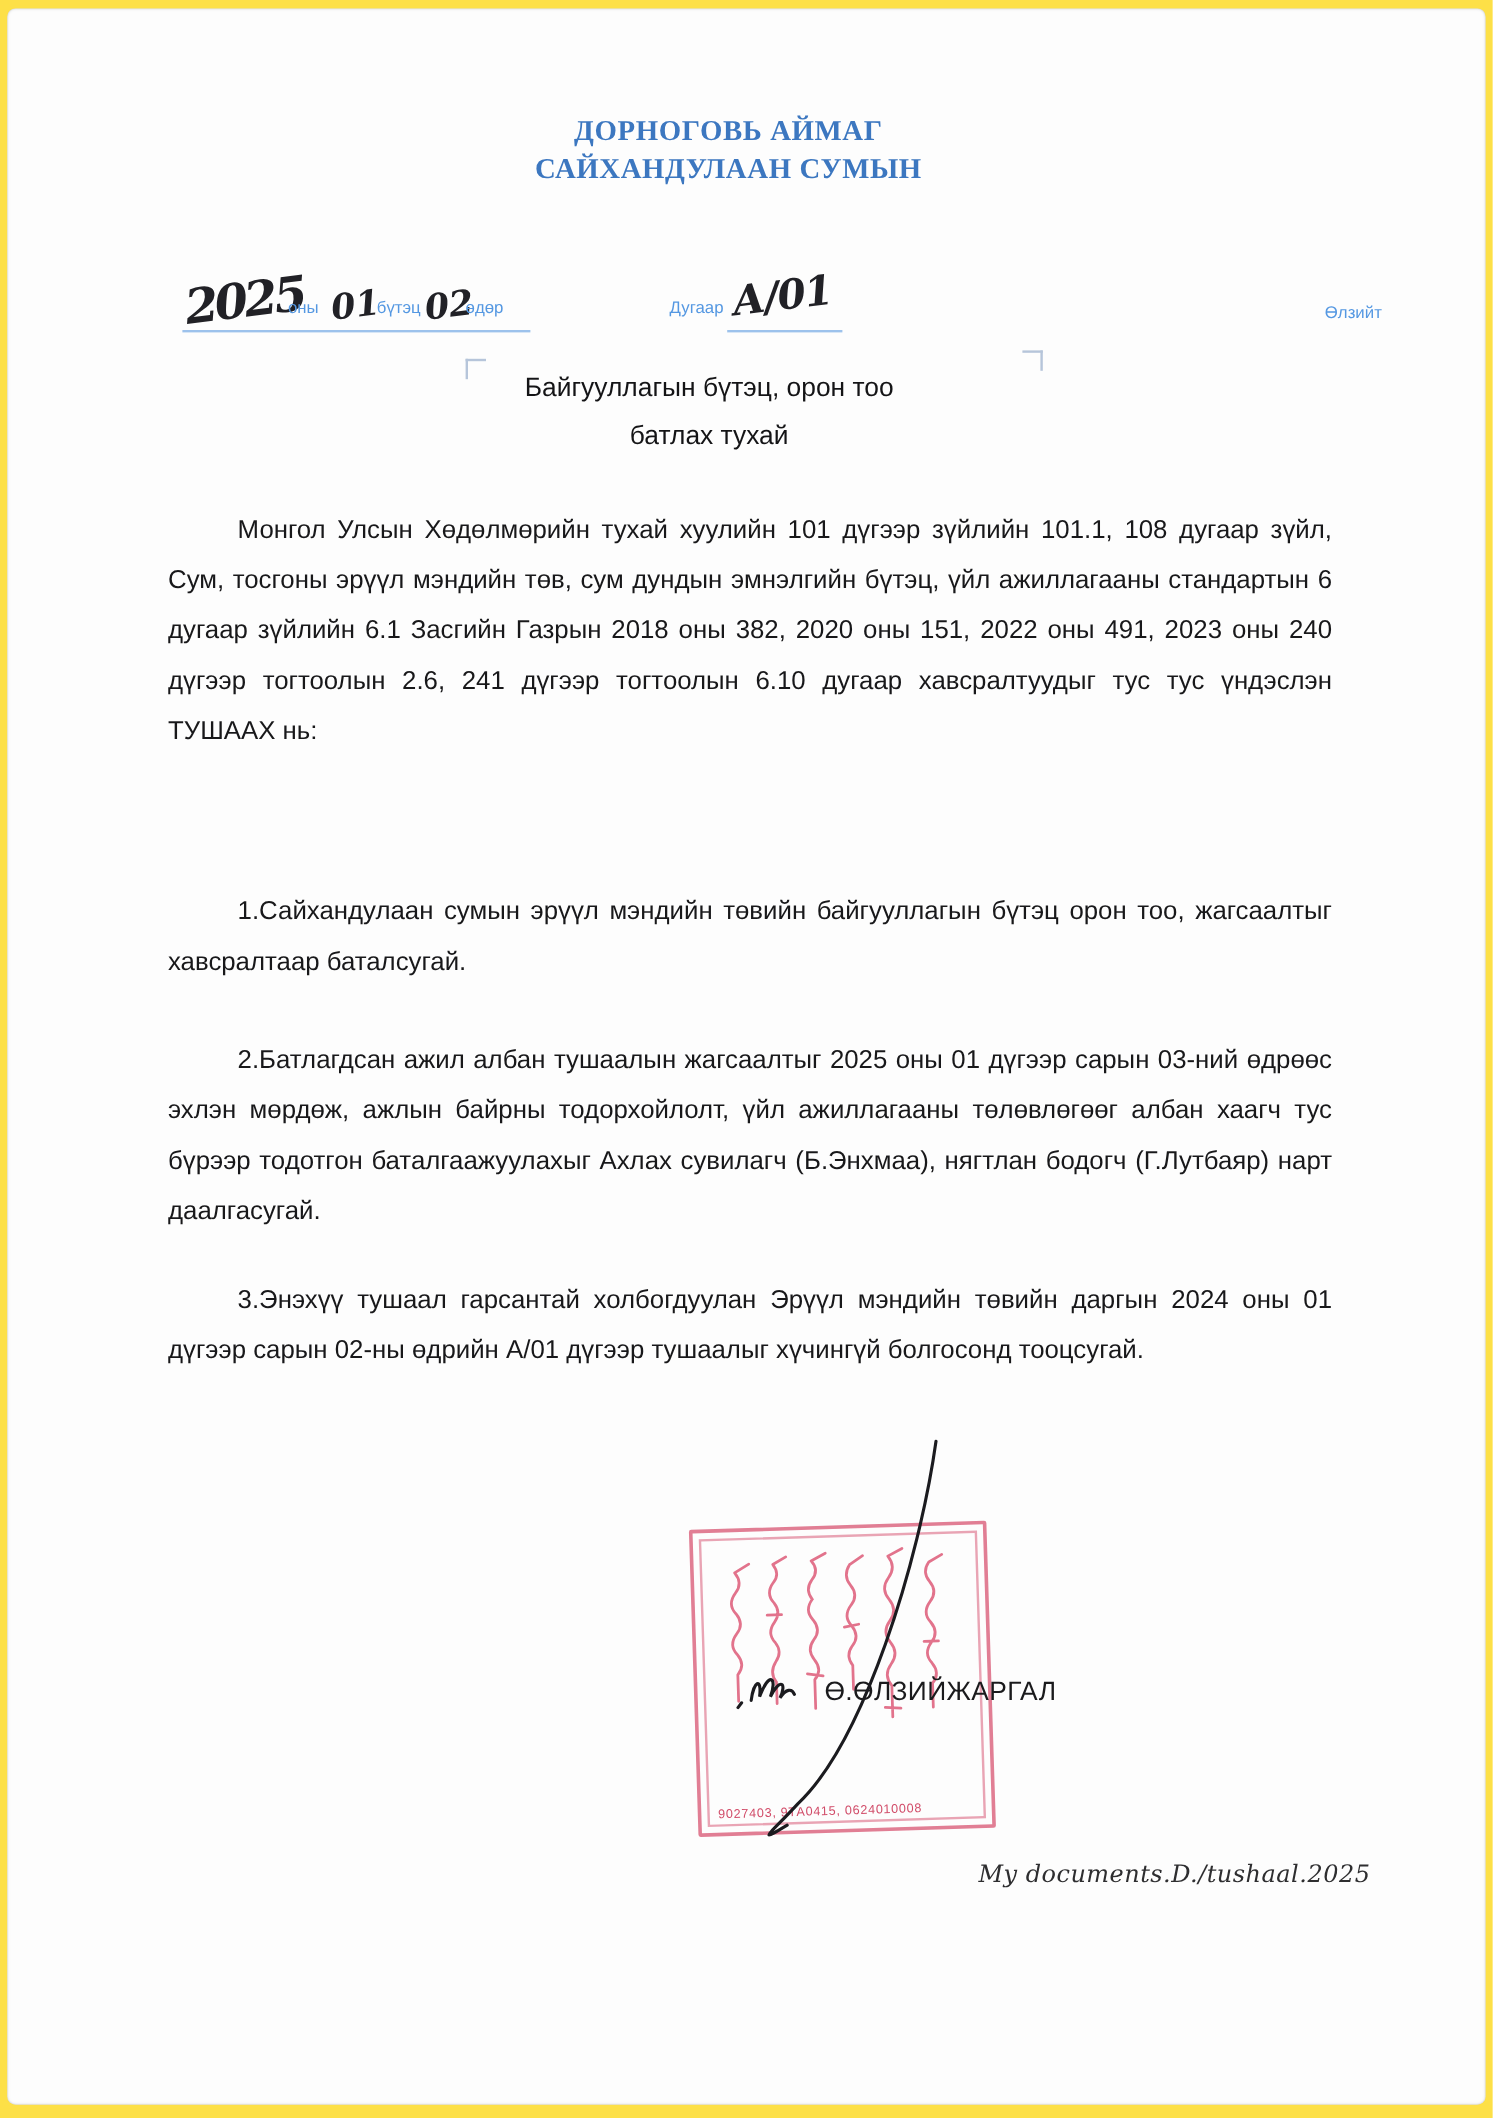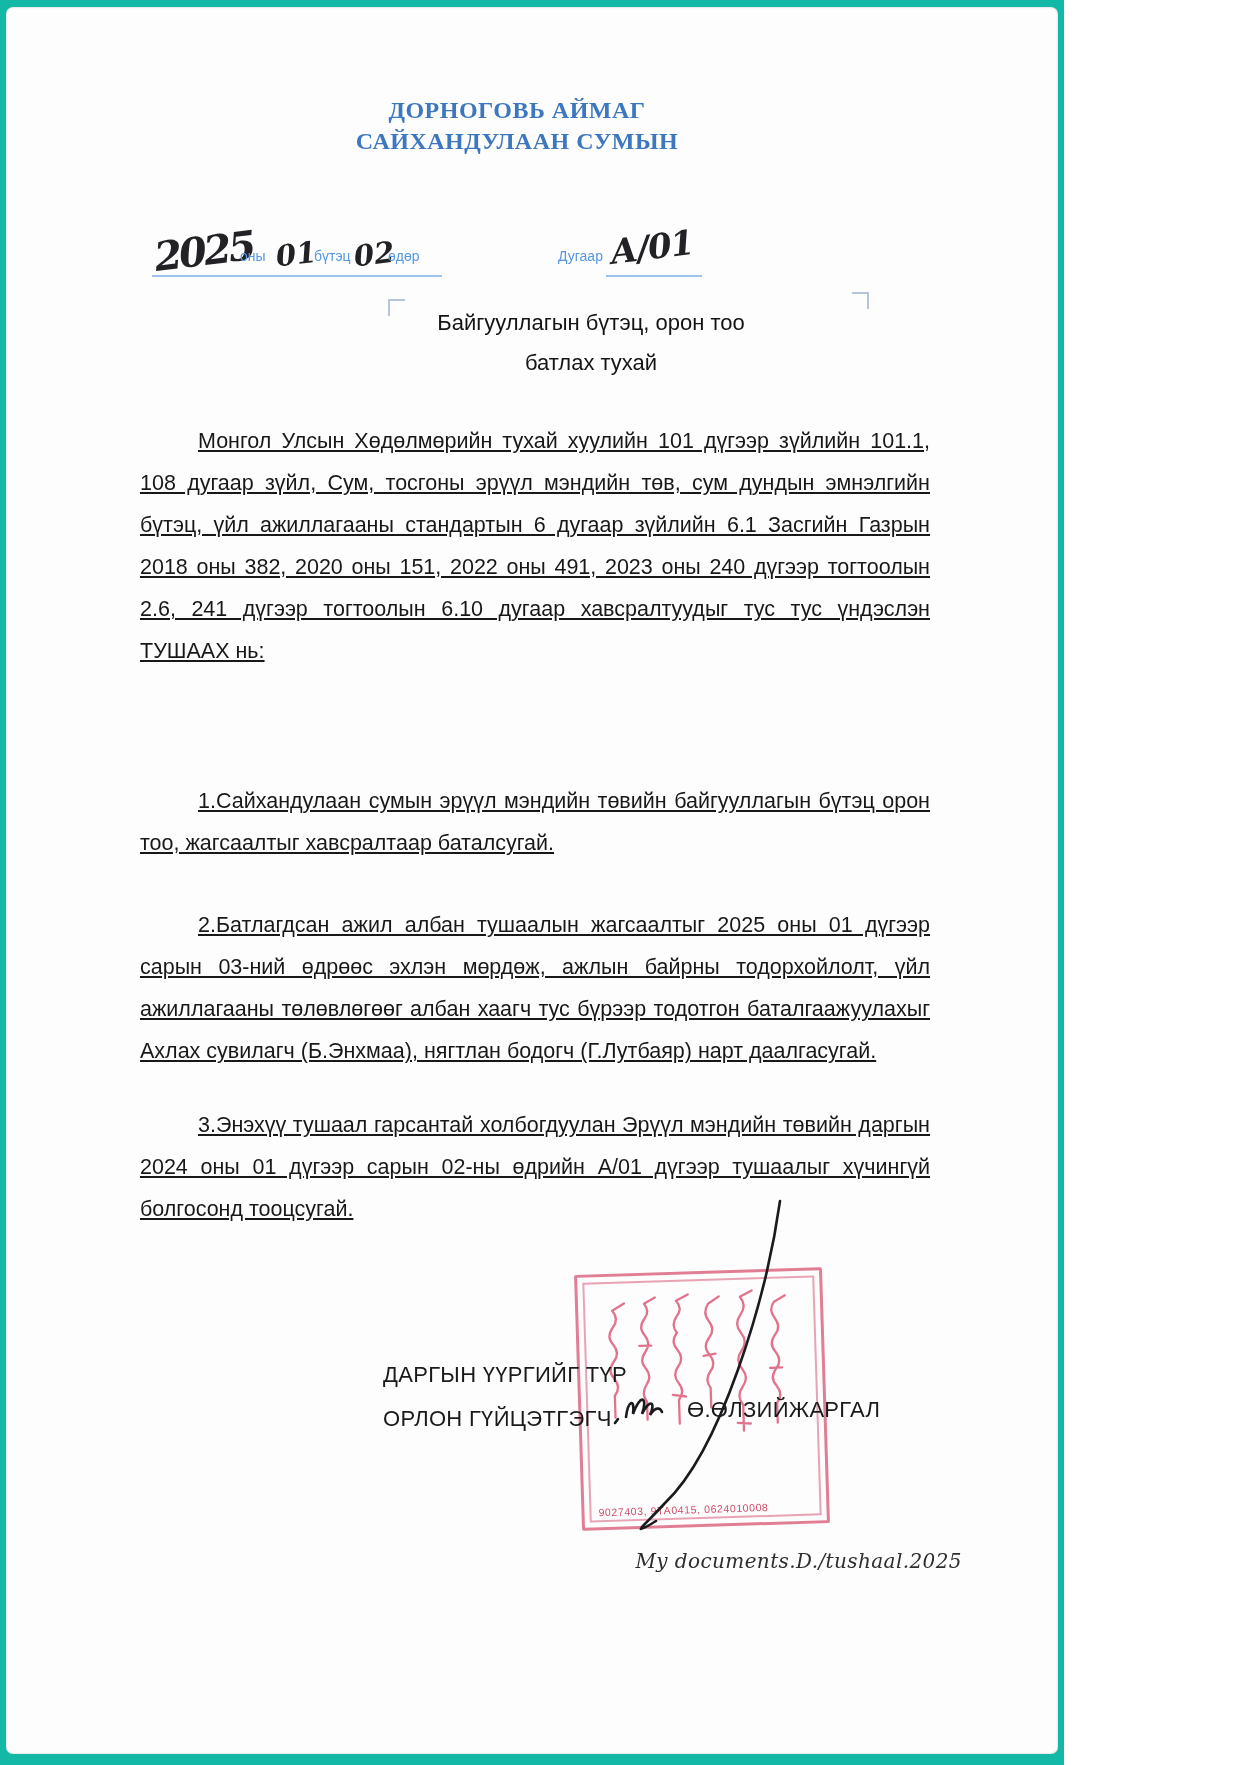--- a/index.html
+++ b/index.html
@@ -1,19 +1,19 @@
 <!DOCTYPE html>
 <html><head>
 <meta charset="utf-8">
 <style>
   html,body{margin:0;padding:0;}
   .scan{
     position:relative;
-    width:1064px;height:1765px;
-    background:#14b8a6;
+    width:1244px;height:1765px;
+    background:#fde047;
     font-family:"Liberation Sans", sans-serif;
     overflow:hidden;
   }
   .page{
     position:absolute;
     left:6px;top:7px;right:6px;bottom:11px;
     background:#fdfdfd;
     border-radius:7px;
     box-shadow:inset 0 0 2px rgba(120,125,135,.5);
   }
@@ -57,21 +57,20 @@
   }
   .corner{position:absolute;width:15px;height:15px;}
   .corner-left{left:382px;top:292px;border-left:2px solid #b6c5da;border-top:2px solid #b6c5da;}
   .corner-right{left:846px;top:285px;border-right:2px solid #b6c5da;border-top:2px solid #b6c5da;}
   
   .body-text{
     position:absolute;left:134px;right:128px;top:413px;
     font-size:21.5px;line-height:42px;
     color:#18181a;
     text-align:justify;
-    text-decoration:underline;
   }
   .body-text p{margin:0;text-indent:58px;}
   .body-text p.p1{margin-bottom:108px;}
   .body-text p.i1{margin-bottom:40px;}
   .body-text p.i2{margin-bottom:32px;}
   
   .stamp{
     position:absolute;left:572px;top:1264px;width:242px;height:250px;
     transform:rotate(-1.8deg);
     border:3px solid rgba(213,76,107,.72);
@@ -154,24 +153,20 @@
           <path d="M66 28 l11 -6 M66 28 q6 8 0 15 q-7 9 0 17 q6 8 0 16 q-7 9 0 17 q6 8 0 16 q-6 9 0 17 l0 18 M60 70 l12 0"></path>
           <path d="M98 26 l12 -6 M98 26 q7 8 0 16 q-6 8 0 16 q-7 9 0 17 q7 9 0 17 q-6 8 0 16 q7 9 0 17 l0 24 M92 120 l13 2"></path>
           <path d="M130 30 l11 -7 M130 30 q-6 9 0 17 q7 9 0 17 q-7 9 0 17 q7 9 0 17 q-6 8 0 16 l0 20 M124 82 l12 -2"></path>
           <path d="M162 24 l12 -6 M162 24 q7 9 0 18 q-7 9 0 18 q7 9 0 18 q-7 9 0 18 q7 9 0 18 q-7 9 0 18 l0 26 M156 150 l13 1"></path>
           <path d="M196 30 l11 -6 M196 30 q-6 8 0 16 q7 9 0 17 q-7 9 0 17 q7 9 0 17 q-7 9 0 17 q7 9 0 17 l0 20 M190 96 l12 0"></path>
         </g>
       </svg>
       <div class="stamp-serial">9027403, 9ТА0415, 0624010008</div>
     </div>
 
-    <div class="sig-title">
-      <div>ДАРГЫН ҮҮРГИЙГ ТҮР</div>
-      <div>ОРЛОН ГҮЙЦЭТГЭГЧ</div>
-    </div>
     <div class="sig-name">Ө.ӨЛЗИЙЖАРГАЛ</div>
 
     <svg class="sig-ink" width="320" height="400" viewBox="0 0 320 400">
       <g fill="none" stroke="#1b1b1f" stroke-width="2.6" stroke-linecap="round">
         <path d="M220 50 C 206 150, 160 300, 105 352 C 83 376, 68 387, 96 370"></path>
         <path d="M58 268 l-3 4 M66 266 c 2 -16 9 -20 7 -3 c 8 -22 15 -16 9 0 c 8 -16 14 -12 8 1 c 5 -8 10 -8 12 -3"></path>
       </g>
     </svg>
 
     <div class="footer-note">My documents.D./tushaal.2025</div>

